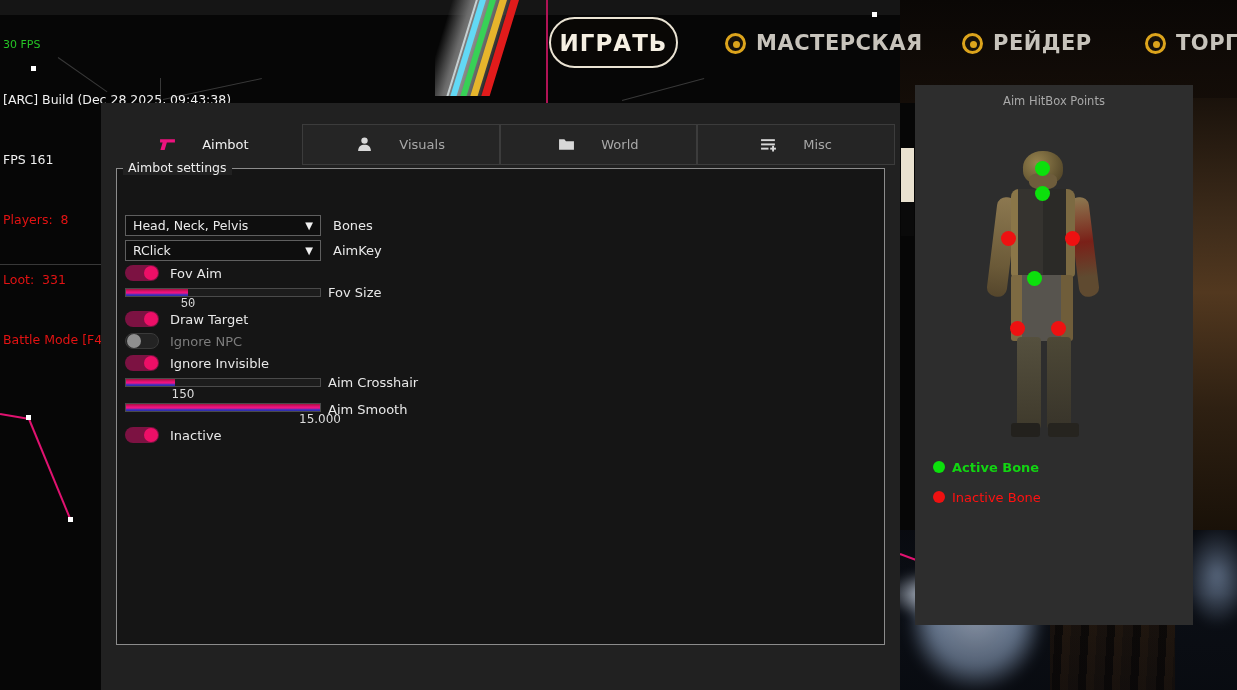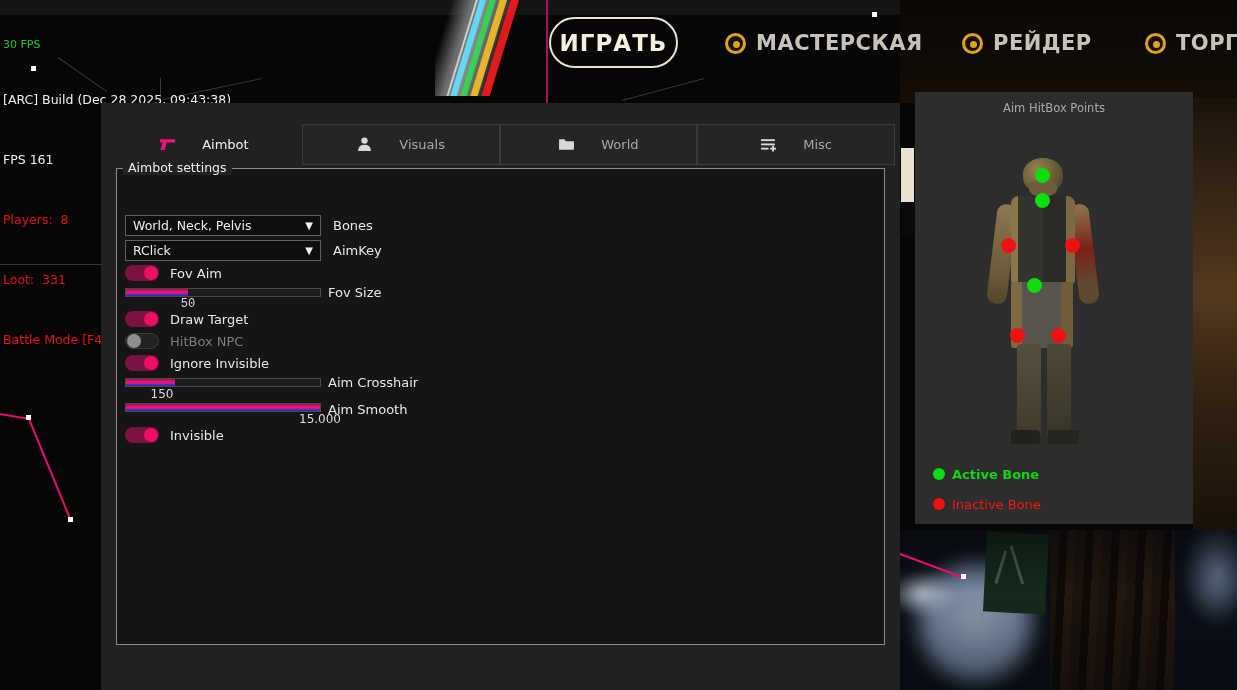--- a/index.html
+++ b/index.html
@@ -103,28 +103,28 @@
     display:flex; align-items:center; justify-content:space-between; padding:0 7px;
     color:#ececec; font-size:12.5px; }
   .dd-arrow { color:#f0f0f0; font-size:10px; }
   .side-label { color:#e8e8e8; font-size:13px; }
 
   .s-track { position:absolute; left:8px; width:196px; height:9px; background:#1c1c1c; border:1px solid #4a4a4a; }
   .s1 { top:119px; } .s2 { top:209px; } .s3 { top:234px; }
   .s-fill { height:100%; background:linear-gradient(180deg,#a81040 0%,#ef1280 45%,#ef1280 58%,#3936c0 82%,#2c29a8 100%); }
   .s-value { position:absolute; color:#dcdcdc; font-size:12px; text-align:center; }
   .v1 { left:41px; top:128px; width:60px;font-family:Liberation Mono, monospace; }
-  .v2 { left:15px; top:218px; width:60px; }
+  .v2 { left:36px; top:218px; width:60px; }
   .v3 { left:173px; top:243px; width:60px; }
   .sl1 { position:absolute; left:211px; top:116px; }
   .sl2 { position:absolute; left:211px; top:206px; }
   .sl3 { position:absolute; left:211px; top:233px; }
 
   
-  .hitbox { left:915px; top:92px; width:278px; height:432px; background:#2d2d2d; }
+  .hitbox { left:915px; top:85px; width:278px; height:540px; background:#2d2d2d; }
   .hb-title { position:absolute; left:0; top:9px; width:100%; text-align:center; color:#a8a8a8; font-size:11.5px; }
   .model-part { position:absolute; }
   .helmet { left:108px; top:66px; width:40px; height:34px; border-radius:48% 48% 42% 42%;
     background:radial-gradient(circle at 35% 35%,#97834f,#6b5c36 55%,#473b22); }
   .face { left:114px; top:88px; width:28px; height:16px; border-radius:40%; background:#6e5d3c; }
   .torso { left:96px; top:104px; width:64px; height:88px; border-radius:8px 8px 4px 4px;
     background:linear-gradient(90deg,#8a7648 0 11%,#35332f 11% 50%,#2b2a27 50% 86%,#7c6a42 86%); }
   .arm-l { left:77px; top:112px; width:20px; height:100px; border-radius:9px; transform:rotate(7deg);
     background:linear-gradient(180deg,#8c7850,#6b5a38 70%,#55462c); }
   .arm-r { left:159px; top:112px; width:20px; height:100px; border-radius:9px; transform:rotate(-7deg);
@@ -267,21 +267,21 @@
 
       <div class="t-row r1">
         <div class="toggle on">
             <div class="knob"></div>
           </div>
         <span class="t-label">Aim Bot</span>
       </div>
 
       <div class="dd-row d1">
         <div class="dropdown">
-          <span>World, Neck, Pelvis</span>
+          <span>Head, Neck, Pelvis</span>
           <span class="dd-arrow">▼</span>
         </div>
         <span class="side-label">Bones</span>
       </div>
 
       <div class="dd-row d2">
         <div class="dropdown">
           <span>RClick</span>
           <span class="dd-arrow">▼</span>
         </div>
@@ -305,21 +305,21 @@
         <div class="toggle on">
             <div class="knob"></div>
           </div>
         <span class="t-label">Draw Target</span>
       </div>
 
       <div class="t-row r4">
         <div class="toggle off">
             <div class="knob"></div>
           </div>
-        <span class="t-label muted">HitBox NPC</span>
+        <span class="t-label muted">Ignore NPC</span>
       </div>
 
       <div class="t-row r5">
         <div class="toggle on">
             <div class="knob"></div>
           </div>
         <span class="t-label">Ignore Invisible</span>
       </div>
 
       <div class="s-track s2">
@@ -331,21 +331,21 @@
       <div class="s-track s3">
         <div class="s-fill" style="width: 100%;"></div>
       </div>
       <span class="s-value v3">15.000</span>
       <span class="side-label sl3">Aim Smooth</span>
 
       <div class="t-row r6">
         <div class="toggle on">
             <div class="knob"></div>
           </div>
-        <span class="t-label">Invisible</span>
+        <span class="t-label">Inactive</span>
       </div>
     </div>
   </div>
 
   <div class="abs hitbox">
     <div class="hb-title">Aim HitBox Points</div>
 
     <div class="model-part helmet"></div>
     <div class="model-part face"></div>
     <div class="model-part arm-l"></div>

